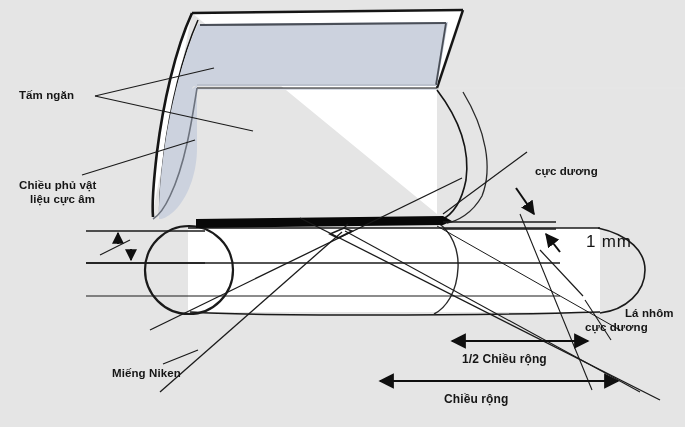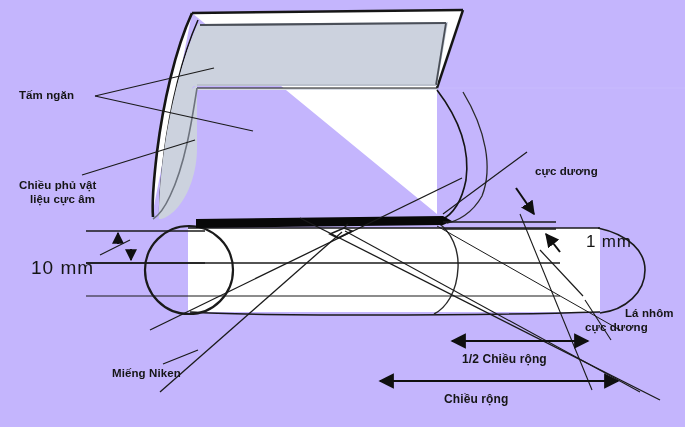--- a/index.html
+++ b/index.html
@@ -7,21 +7,21 @@
     padding: 0;
     background: #ffffff;
   }
   body {
     font-family: "Liberation Sans", sans-serif;
   }
   #diagram-root {
     position: relative;
     width: 685px;
     height: 427px;
-    background: #c4b5fd;
+    background: #e5e5e5;
     overflow: hidden;
   }
   #diagram-svg {
     position: absolute;
     left: 0;
     top: 0;
     width: 685px;
     height: 427px;
   }
   .lbl {
@@ -181,21 +181,20 @@
   <div class="lbl lbl-small" style="left:19px; top:178px;">Chiều phủ vật</div>
   <div class="lbl lbl-small" style="left:30px; top:192px;">liệu cực âm</div>
 
   <div class="lbl lbl-small" style="left:535px; top:164px;">cực dương</div>
 
   <div class="lbl lbl-small" style="left:585px; top:306px;margin-left:40px;">Lá nhôm</div>
   <div class="lbl lbl-small" style="left:585px; top:320px;">cực dương</div>
 
   <div class="lbl lbl-small" style="left:112px; top:366px;">Miếng Niken</div>
 
-  <div class="lbl lbl-big" style="left:31px; top:256px;">10 mm</div>
 
   <div class="lbl lbl-mid" style="left:586px; top:232px;">1 mm</div>
 
   <div class="lbl lbl-dim" style="left:462px; top:352px;">1/2 Chiều rộng</div>
 
   <div class="lbl lbl-dim" style="left:444px; top:392px;">Chiều rộng</div>
 
 </div>
 
 </body></html>

